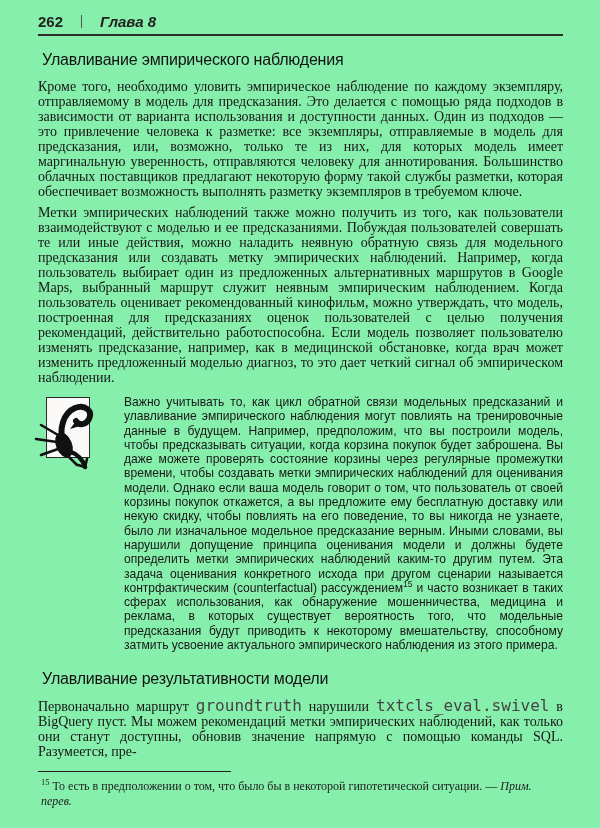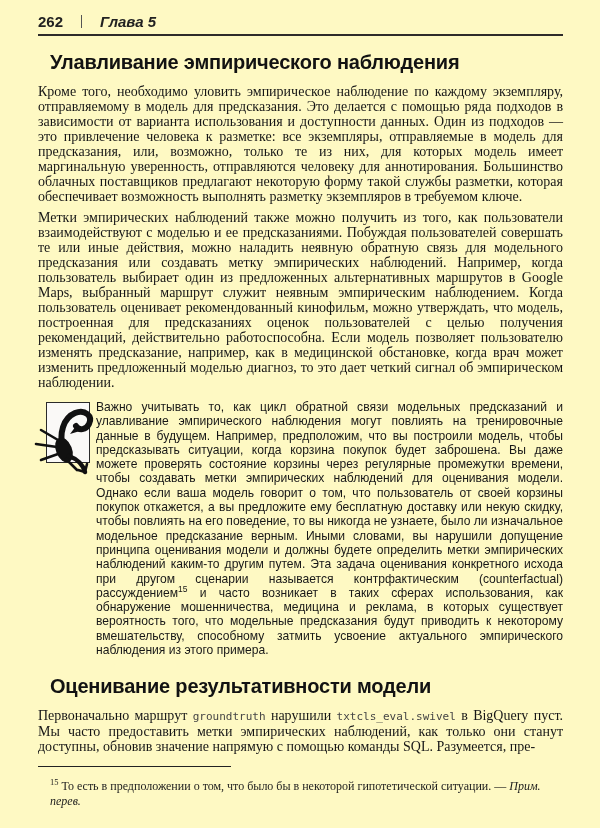--- a/index.html
+++ b/index.html
@@ -4,21 +4,21 @@
 <style>
   html, body { margin: 0; padding: 0; }
   body {
     width: 600px; height: 828px;
     background: #efeeec;
     font-family: "Liberation Serif", serif;
   }
   .page {
     width: 600px; height: 828px;
     box-sizing: border-box;
-    background: #fef9c3;
+    background: #86efac;
     padding: 13px 37px 0 38px;
     overflow: hidden;
     color: #1b1b1b;
   }
   
   .running-header {
     display: flex; align-items: baseline;
     font-family: "Liberation Sans", sans-serif;
     font-size: 15px; font-weight: bold; color: #222;
     margin-bottom: 4px;
@@ -26,79 +26,80 @@
   .rh-sep {
     display: inline-block; width: 1px; height: 13px;
     background: #555; margin: 0 18px; align-self: center;
   }
   .rh-chapter { font-style: italic; }
   .header-rule { border: none; border-top: 2.5px solid #2e2c2a; margin: 0; }
 
   
   h1.section-title {
     font-family: "Liberation Sans", sans-serif;
-    font-size: 20px; font-weight: bold; color: #121212;
+    font-size: 16px; font-weight: normal; color: #121212;
     letter-spacing: -0.2px;
-    margin: 15px 0 10px 12px;
+    margin: 15px 0 10px 4px;
   }
   h1.second { margin-top: 18px; }
 
   
   p.body-para {
     font-family: "Liberation Serif", serif;
     font-size: 14px; line-height: 15px;
     text-align: justify;
     margin: 0 0 6px 0;
     color: #161616;
   }
   .inline-code {
     font-family: "DejaVu Sans Mono", monospace;
-    font-size: 11px; color: #454545;
+    font-size: 16px; color: #454545;
   }
 
   
   .note-block { display: flex; margin: 10px 0 14px 0; }
   .note-icon-col { width: 58px; flex-shrink: 0; position: relative; }
   .note-icon-box {
     width: 42px; height: 59px;
     border: 1.5px solid #2b2b2b;
     margin-left: 8px; margin-top: 2px;
     position: relative;
     background: #faf9f7;
   }
   .scorpion-svg { position: absolute; left: -15px; top: -1px; overflow: visible; }
   .note-text {
     font-family: "Liberation Sans", sans-serif;
     font-size: 12.1px; line-height: 14.3px;
     text-align: justify;
     color: #171717;
+    margin-left: 28px;
   }
   sup.fn-ref { font-size: 8.5px; line-height: 0; vertical-align: super; }
 
   
   .footnote-rule {
     border: none; border-top: 1.8px solid #222;
     width: 193px; margin: 12px 0 7px 0;
   }
   .footnote {
     font-family: "Liberation Serif", serif;
     font-size: 12px; line-height: 15px;
-    color: #1c1c1c; margin: 12px;
+    color: #1c1c1c; margin: 3px;
   }
   .footnote .attribution { font-style: italic; }
 </style>
 </head>
 <body>
 
 <div class="page">
 
   <div class="running-header">
     <span>262</span>
     <span class="rh-sep"></span>
-    <span class="rh-chapter">Глава 5</span>
+    <span class="rh-chapter">Глава 8</span>
   </div>
   <hr class="header-rule">
 
   <h1 class="section-title">Улавливание эмпирического наблюдения</h1>
 
   <p class="body-para">Кроме того, необходимо уловить эмпирическое наблюдение по каждому экземпляру, отправляемому в модель для предсказания. Это делается с помощью ряда подходов в зависимости от варианта использования и доступности данных. Один из подходов — это привлечение человека к разметке: все экземпляры, отправляемые в модель для предсказания, или, возможно, только те из них, для которых модель имеет маргинальную уверенность, отправляются человеку для аннотирования. Большинство облачных поставщиков предлагают некоторую форму такой службы разметки, которая обеспечивает возможность выполнять разметку экземпляров в требуемом ключе.</p>
 
   <p class="body-para">Метки эмпирических наблюдений также можно получить из того, как пользователи взаимодействуют с моделью и ее предсказаниями. Побуждая пользователей совершать те или иные действия, можно наладить неявную обратную связь для модельного предсказания или создавать метку эмпирических наблюдений. Например, когда пользователь выбирает один из предложенных альтернативных маршрутов в Google Maps, выбранный маршрут служит неявным эмпирическим наблюдением. Когда пользователь оценивает рекомендованный кинофильм, можно утверждать, что модель, построенная для предсказаниях оценок пользователей с целью получения рекомендаций, действительно работоспособна. Если модель позволяет пользователю изменять предсказание, например, как в медицинской обстановке, когда врач может изменить предложенный моделью диагноз, то это дает четкий сигнал об эмпирическом наблюдении.</p>
 
   <div class="note-block">
@@ -122,24 +123,24 @@
           <path d="M37 54 C45 57 51 63 53 70" stroke="#111" stroke-width="4.5" fill="none" stroke-linecap="round"></path>
           <path d="M53 70 L46 68 M53 70 L55 62" stroke="#111" stroke-width="2.6" fill="none" stroke-linecap="round"></path>
         </svg>
       </div>
     </div>
     <div class="note-text">
       <span>Важно учитывать то, как цикл обратной связи модельных предсказаний и улавливание эмпирического наблюдения могут повлиять на тренировочные данные в будущем. Например, предположим, что вы построили модель, чтобы предсказывать ситуации, когда корзина покупок будет заброшена. Вы даже можете проверять состояние корзины через регулярные промежутки времени, чтобы создавать метки эмпирических наблюдений для оценивания модели. Однако если ваша модель говорит о том, что пользователь от своей корзины покупок откажется, а вы предложите ему бесплатную доставку или некую скидку, чтобы повлиять на его поведение, то вы никогда не узнаете, было ли изначальное модельное предсказание верным. Иными словами, вы нарушили допущение принципа оценивания модели и должны будете определить метки эмпирических наблюдений каким-то другим путем. Эта задача оценивания конкретного исхода при другом сценарии называется контрфактическим (counterfactual) рассуждением</span><sup class="fn-ref">15</sup><span> и часто возникает в таких сферах использования, как обнаружение мошенничества, медицина и реклама, в которых существует вероятность того, что модельные предсказания будут приводить к некоторому вмешательству, способному затмить усвоение актуального эмпирического наблюдения из этого примера.</span>
     </div>
   </div>
 
-  <h1 class="section-title second">Оценивание результативности модели</h1>
+  <h1 class="section-title second">Улавливание результативности модели</h1>
 
   <p class="body-para">
-    <span>Первоначально маршрут </span><span class="inline-code">groundtruth</span><span> нарушили </span><span class="inline-code">txtcls_eval.swivel</span><span> в BigQuery пуст. Мы часто предоставить метки эмпирических наблюдений, как только они станут доступны, обновив значение напрямую с помощью команды SQL. Разумеется, пре-</span>
+    <span>Первоначально маршрут </span><span class="inline-code">groundtruth</span><span> нарушили </span><span class="inline-code">txtcls_eval.swivel</span><span> в BigQuery пуст. Мы можем рекомендаций метки эмпирических наблюдений, как только они станут доступны, обновив значение напрямую с помощью команды SQL. Разумеется, пре-</span>
   </p>
 
   <hr class="footnote-rule">
   <p class="footnote">
     <sup class="fn-ref">15</sup><span> То есть в предположении о том, что было бы в некоторой гипотетической ситуации. — </span><span class="attribution">Прим. перев.</span>
   </p>
 
 </div>
 
 </body></html>

